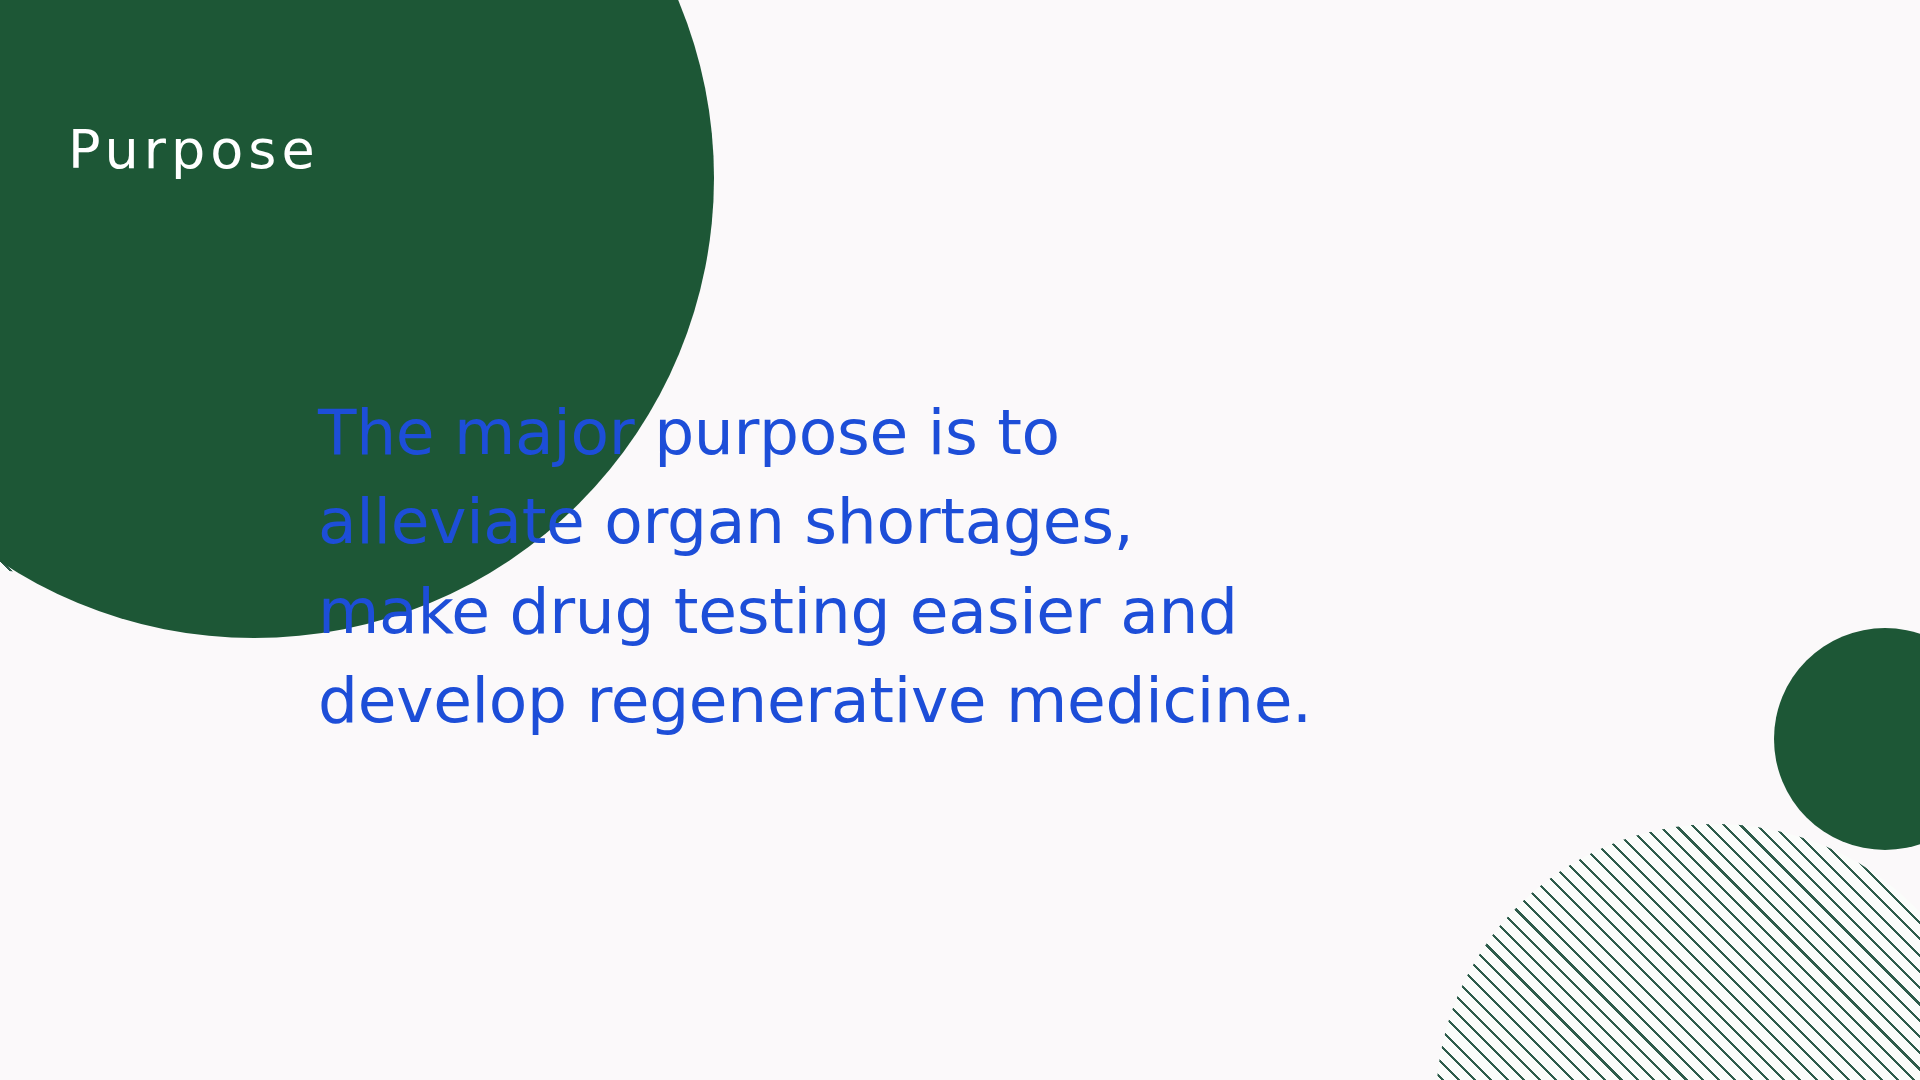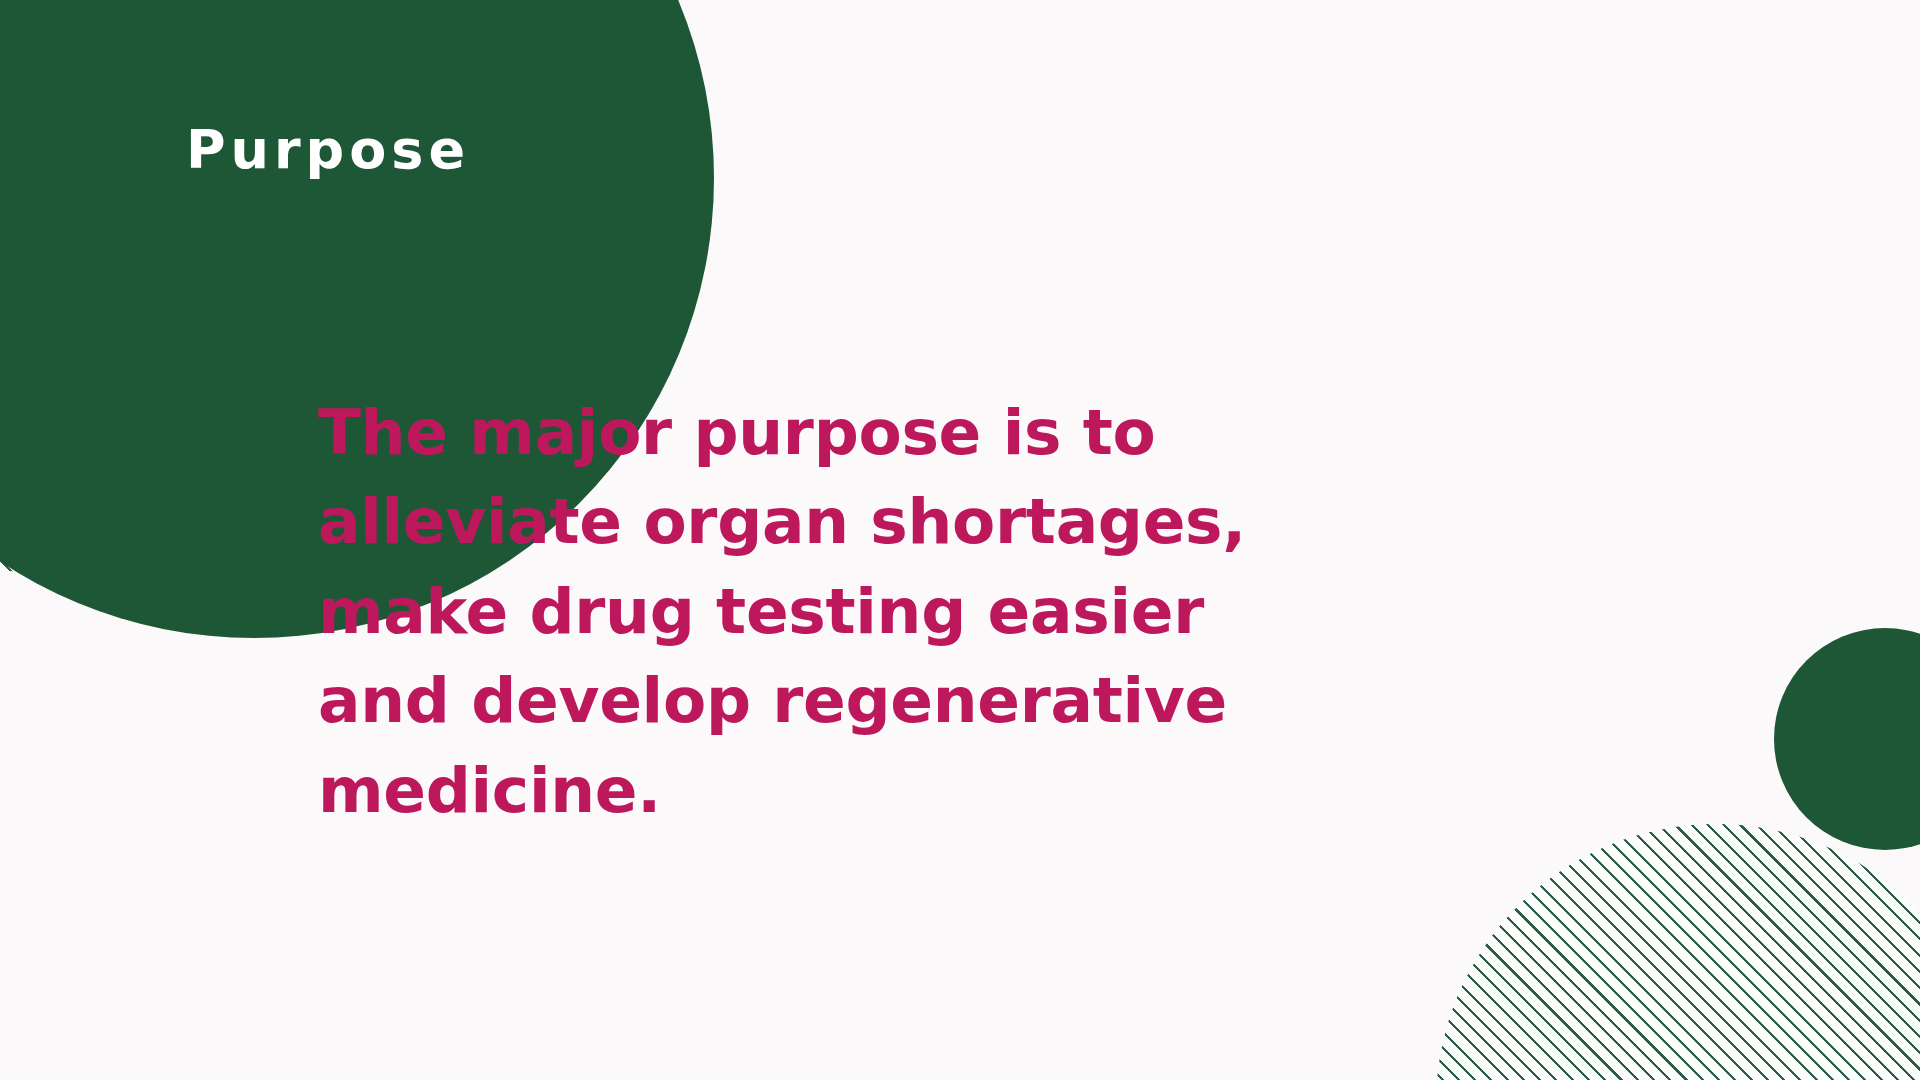--- a/index.html
+++ b/index.html
@@ -76,40 +76,39 @@
   .title-wrap {
     position: absolute;
     left: 68px;
     top: 120px;
     width: 520px;
   }
   .title {
     margin: 0;
     font-size: 54px;
     line-height: 1.1;
-    font-weight: bold;
+    font-weight: normal;
     color: #ffffff;
     letter-spacing: 5px;
     font-family: "DejaVu Sans", "Liberation Sans", sans-serif;
-    text-align: center;
   }
 
   
   .body-wrap {
     position: absolute;
     left: 318px;
     top: 388px;
     width: 1000px;
   }
   .body-text {
     margin: 0;
     font-size: 63px;
     line-height: 1.42;
-    font-weight: bold;
-    color: #be185d;
+    font-weight: normal;
+    color: #1d4ed8;
     letter-spacing: -0.3px;
     font-family: "DejaVu Sans", "Liberation Sans", sans-serif;
   }
 </style>
 </head>
 <body>
 
 <div id="slide">
 
   <div class="deco-layer">

